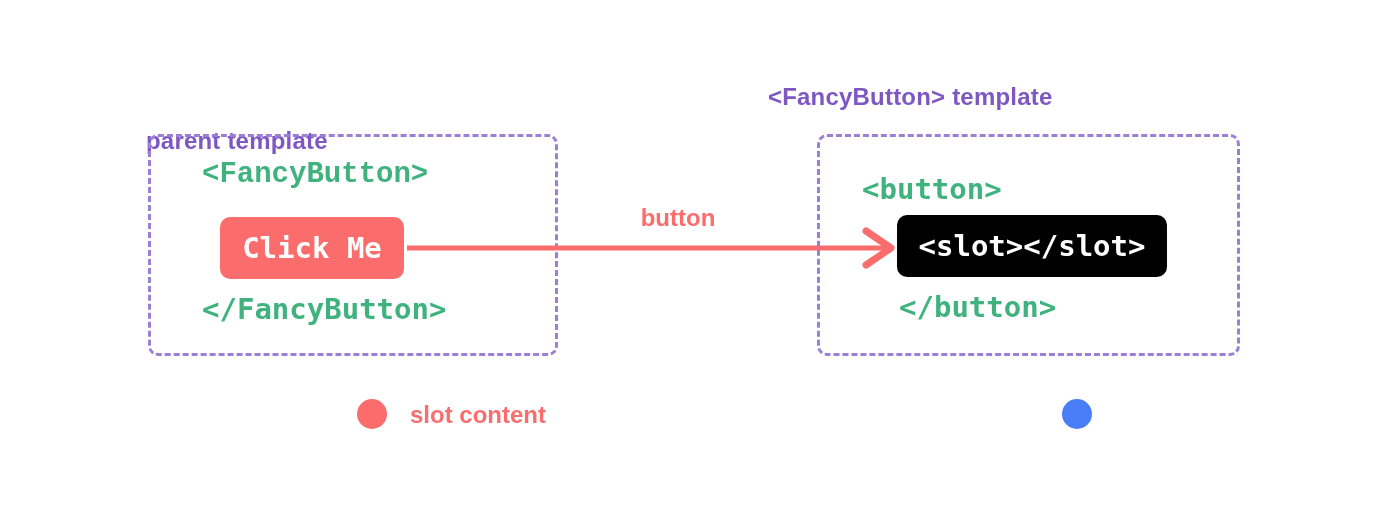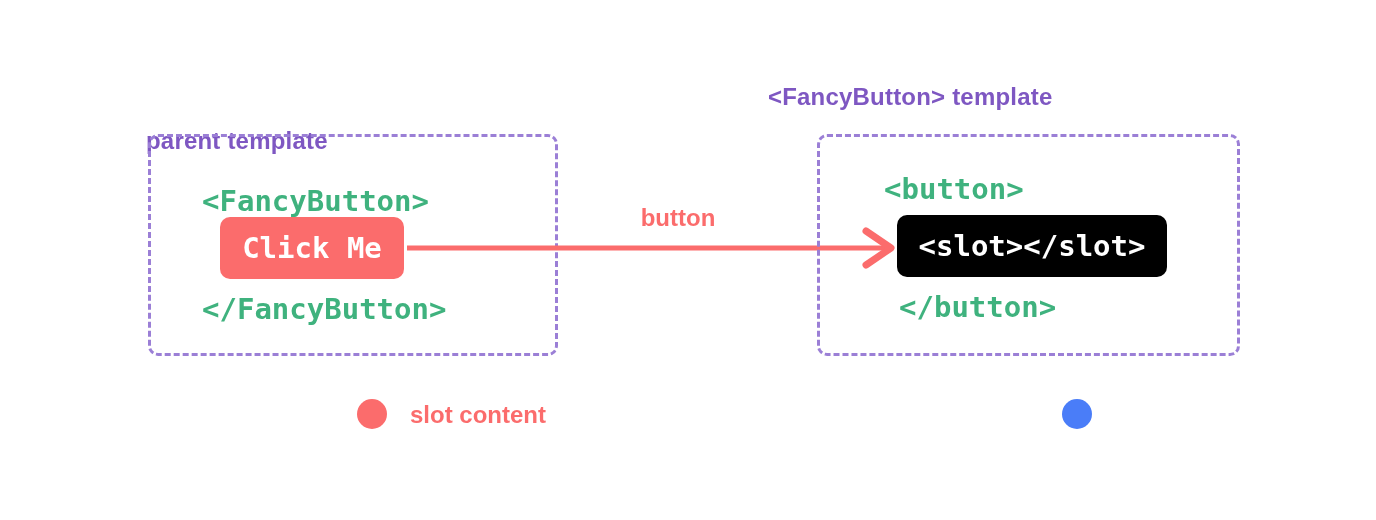--- a/index.html
+++ b/index.html
@@ -35,23 +35,23 @@
 
   .code {
     position: absolute;
     font-family: "DejaVu Sans Mono", "Liberation Mono", monospace;
     font-weight: 700;
     font-size: 29px;
     line-height: 1.0;
     color: #3fb27e;
     white-space: pre;
   }
-  .open-left   { left: 202px; top: 187px; }
+  .open-left   { left: 202px; top: 160px; font-family: Liberation Mono, monospace; }
   .close-left  { left: 202px; top: 295px; }
-  .open-right  { left: 884px; top: 175px; }
+  .open-right  { left: 862px; top: 175px; }
   .close-right { left: 899px; top: 293px; }
 
   .chip {
     position: absolute;
     border-radius: 10px;
     display: flex;
     align-items: center;
     justify-content: center;
     color: #ffffff;
     font-family: "DejaVu Sans Mono", "Liberation Mono", monospace;

